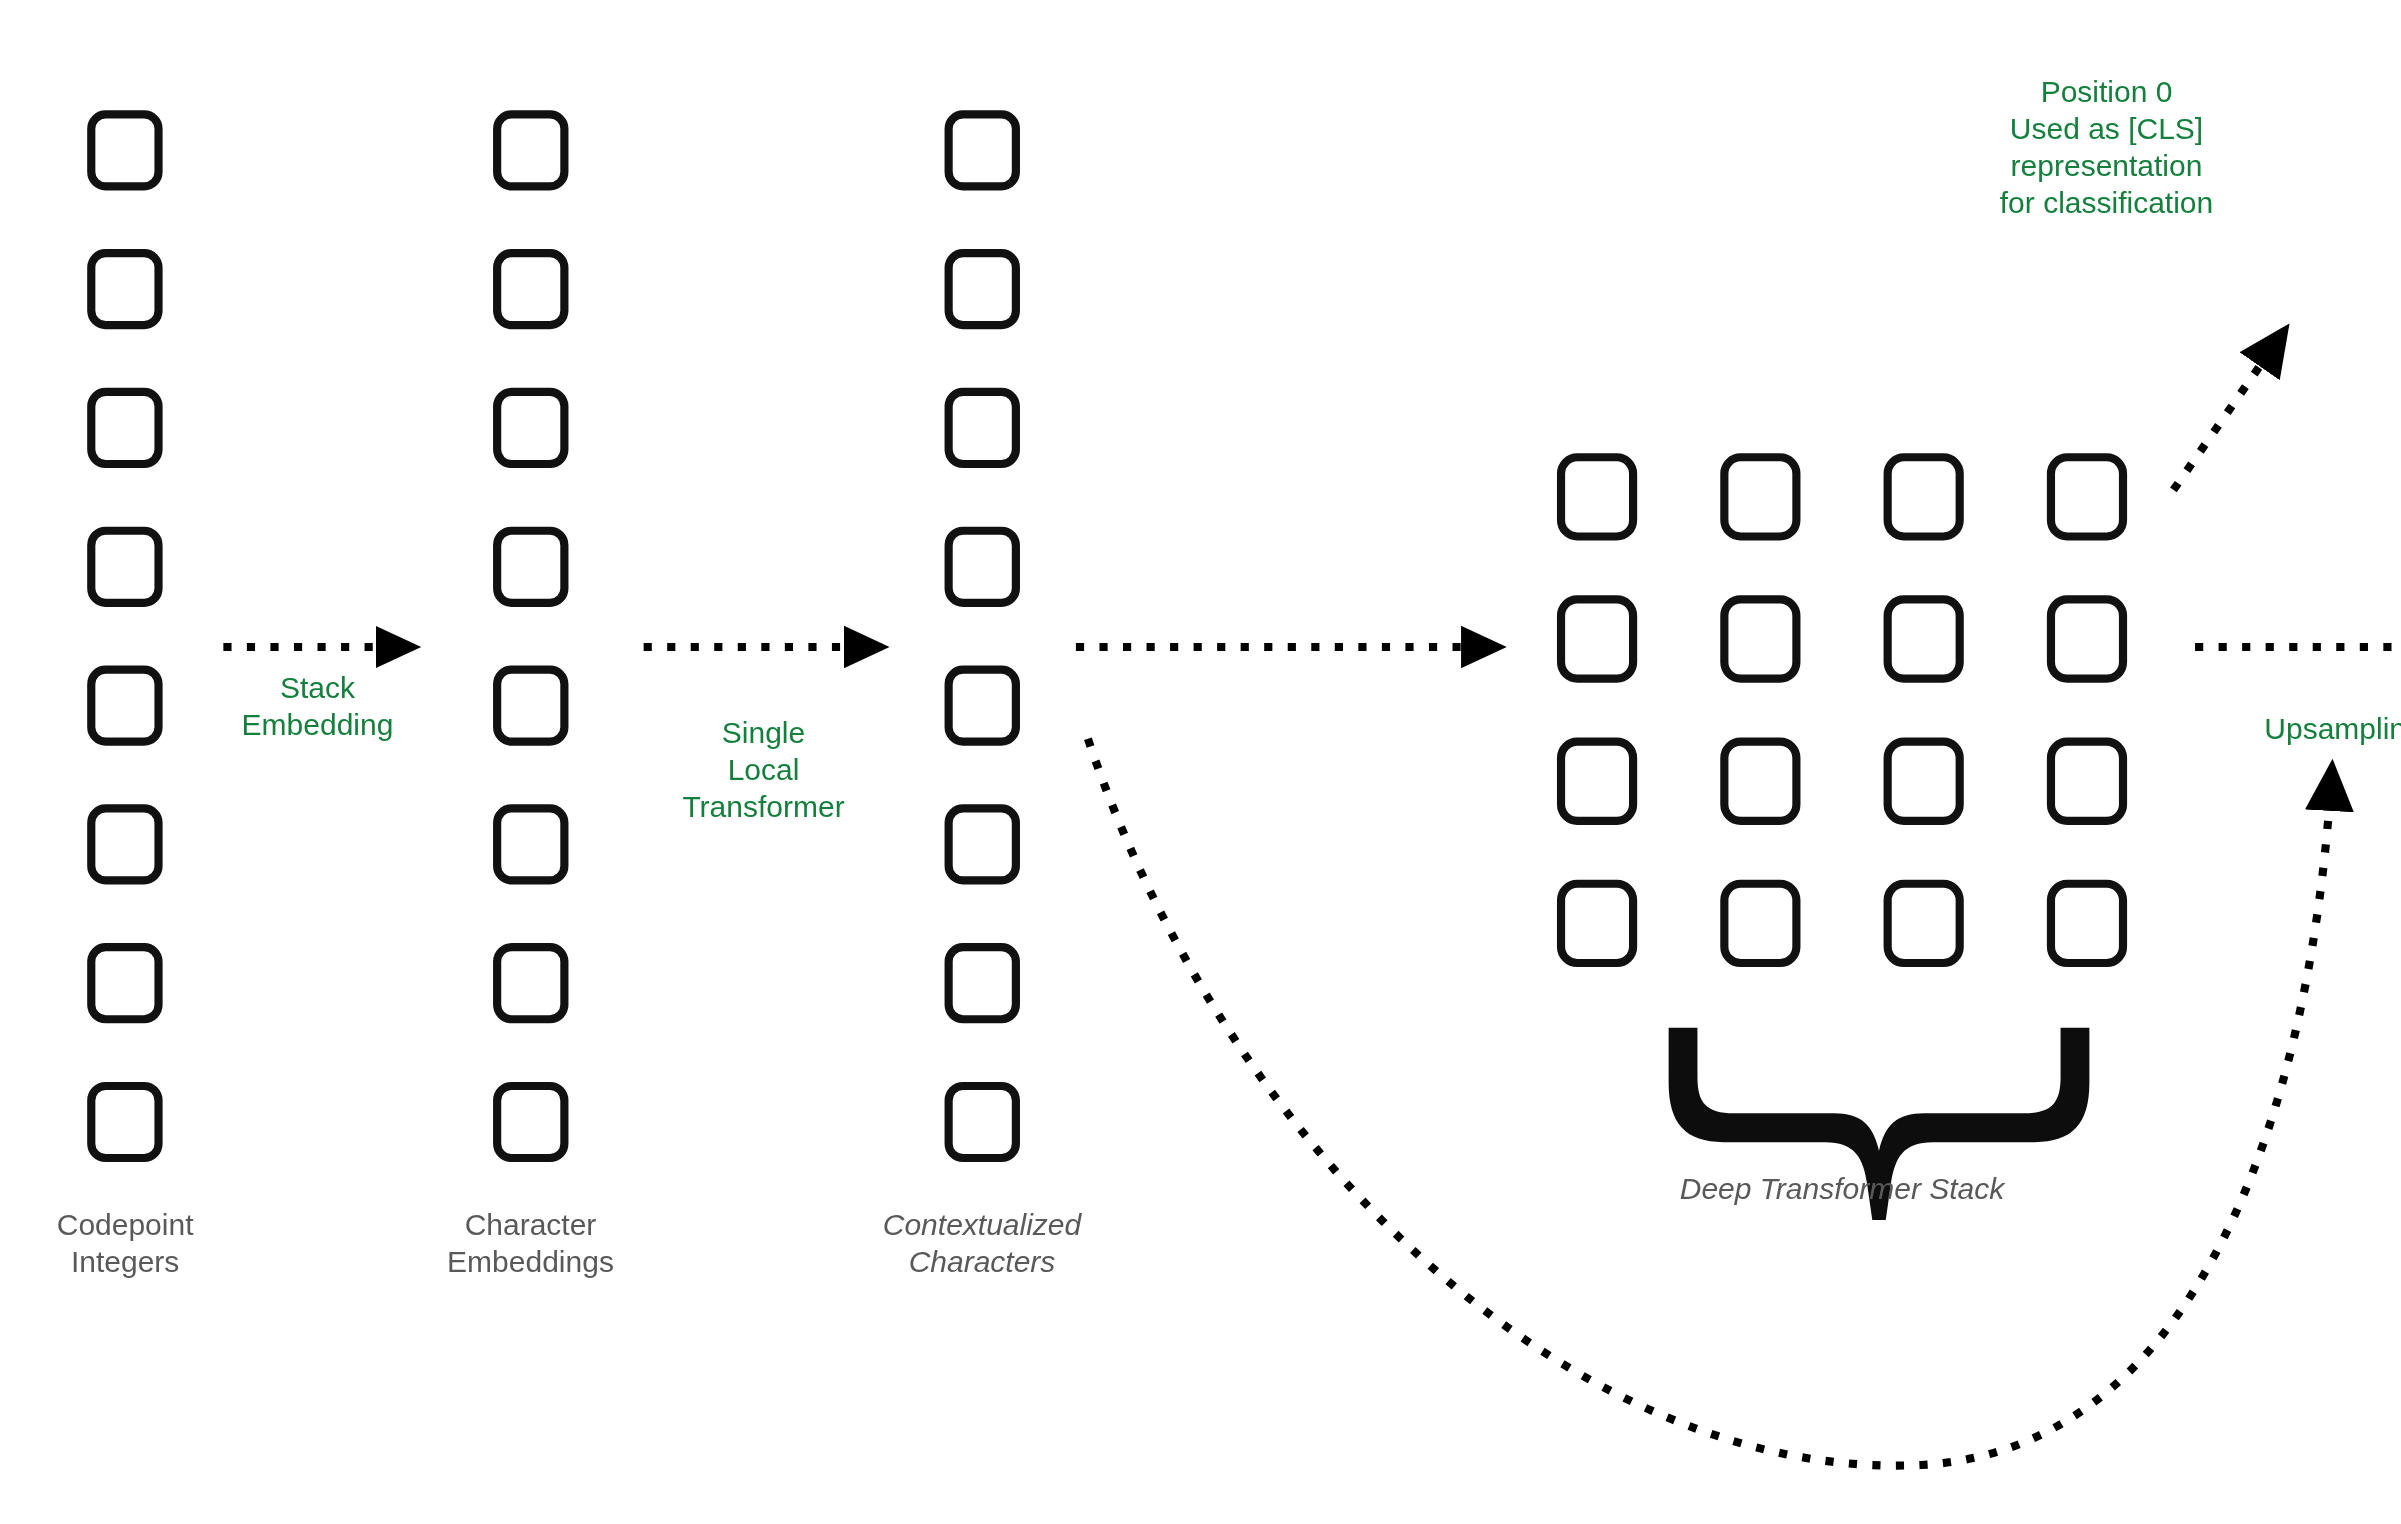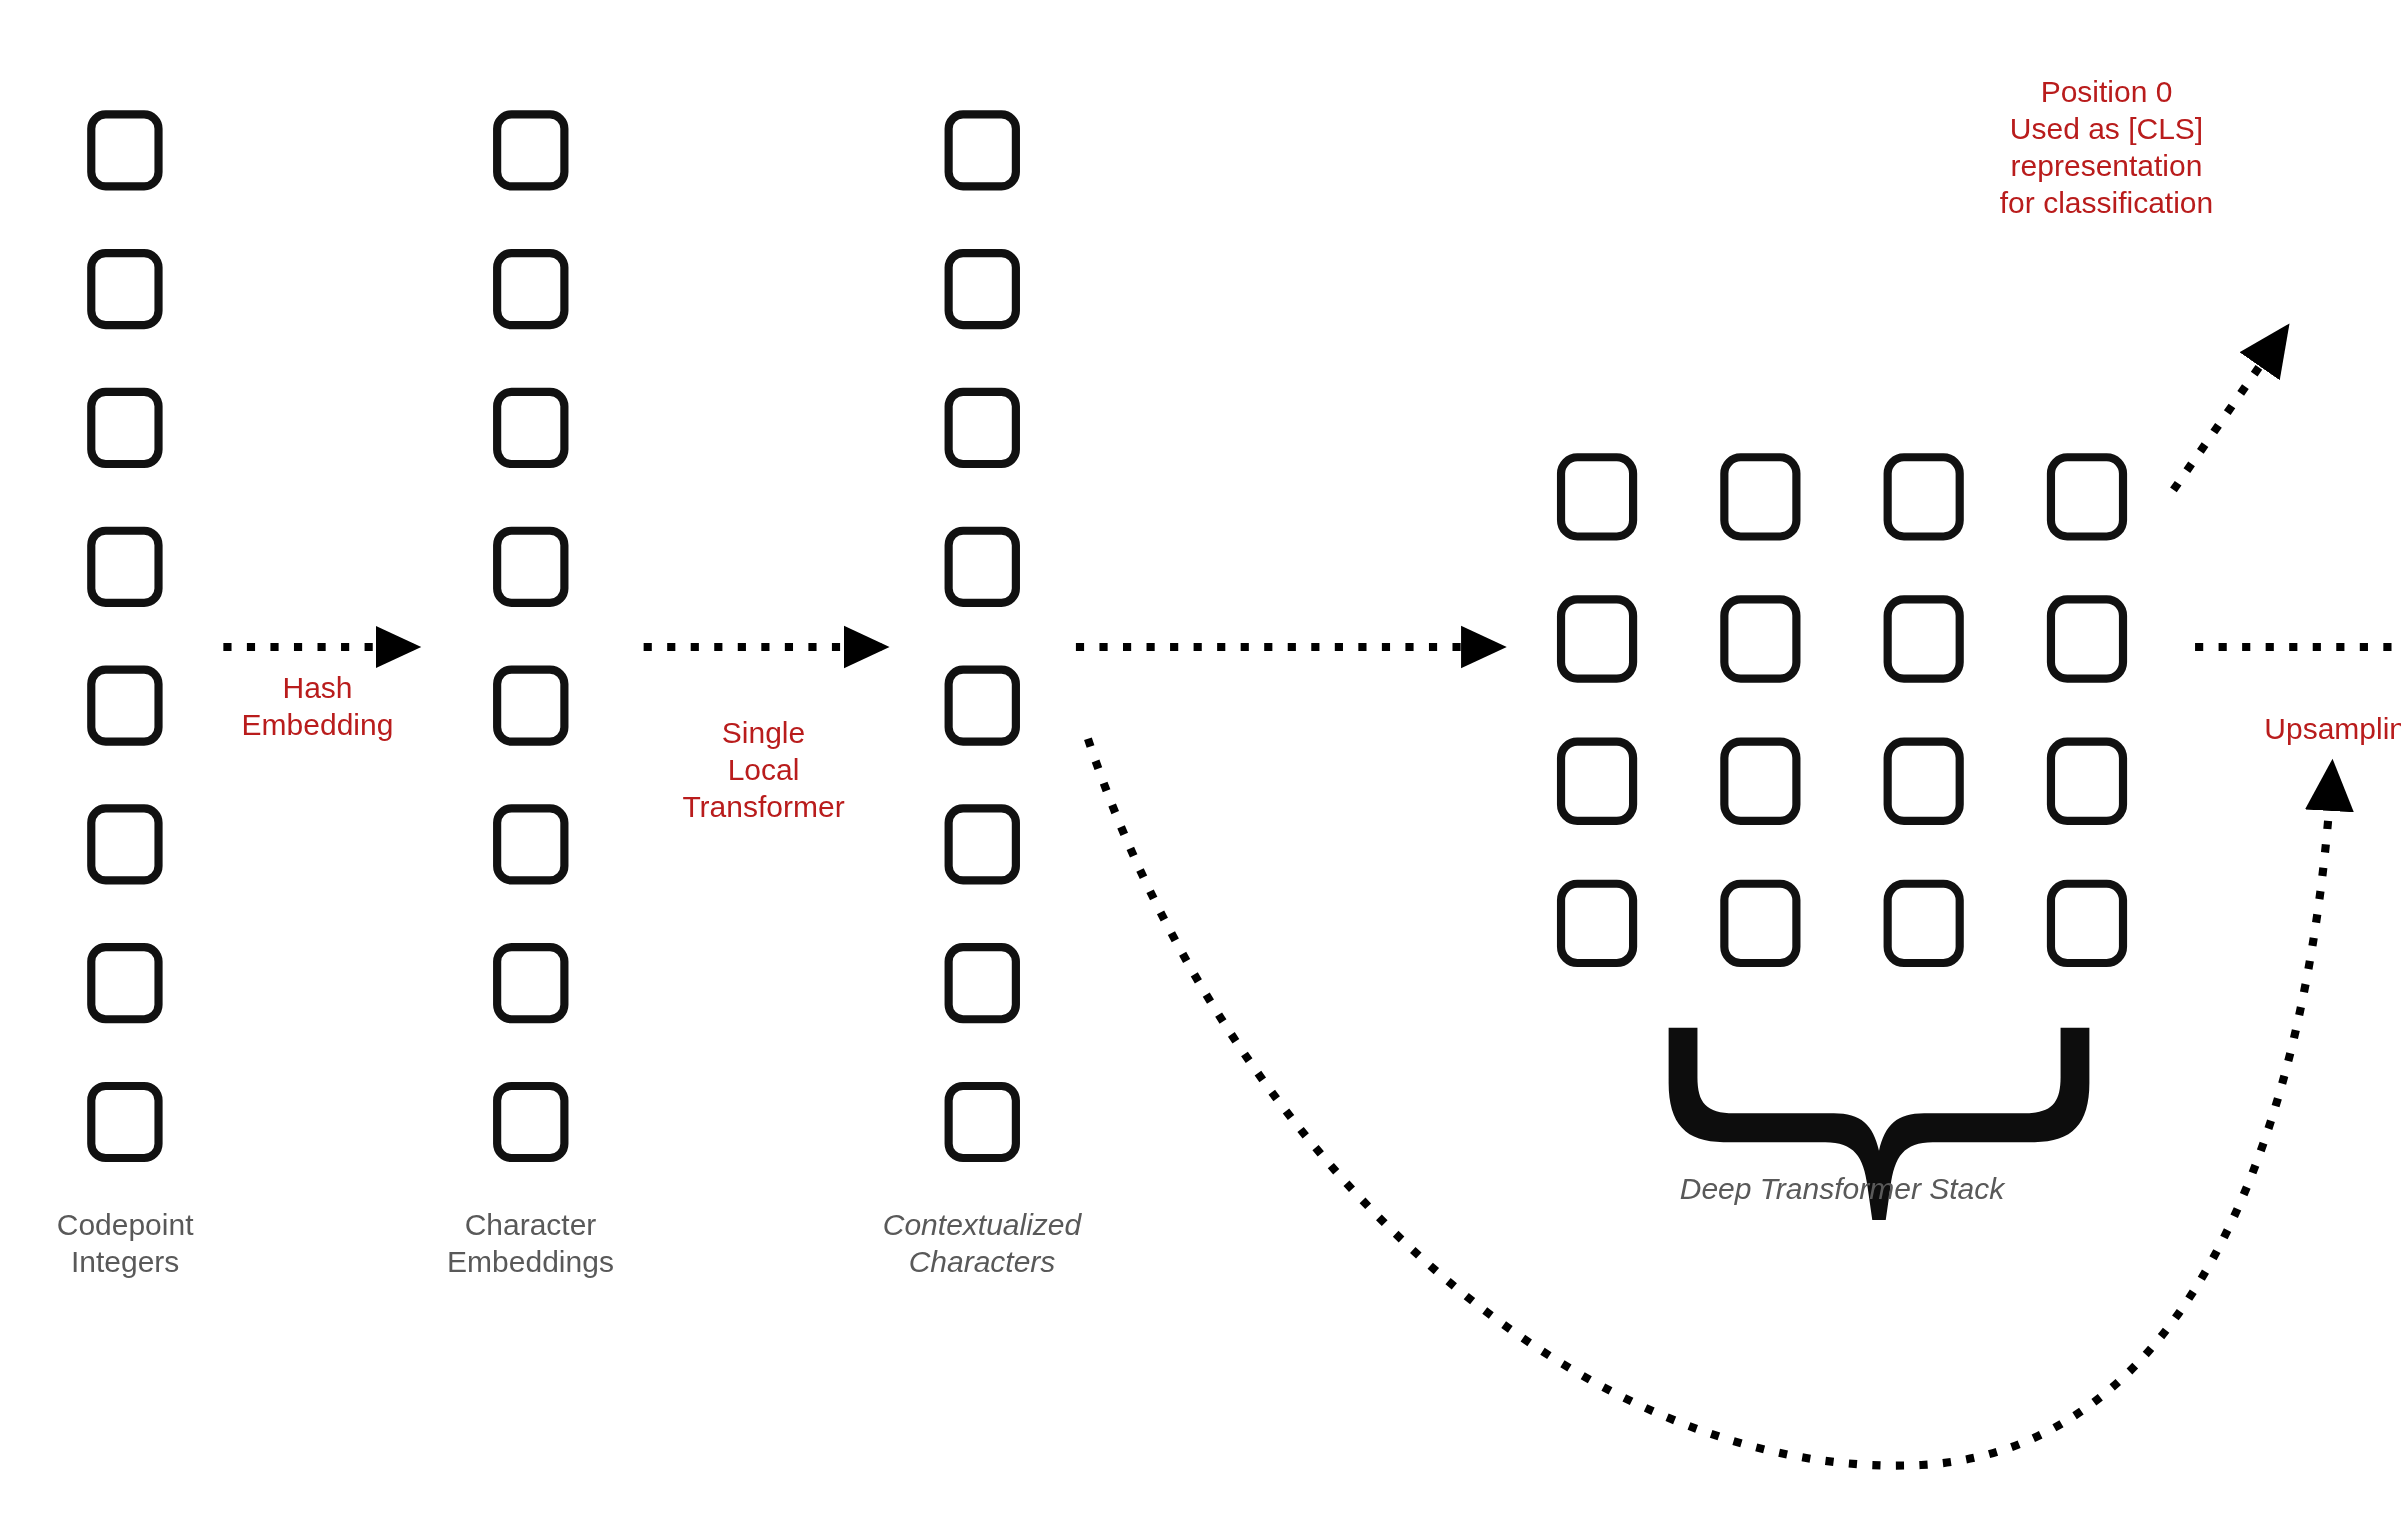--- a/index.html
+++ b/index.html
@@ -19,21 +19,21 @@
   }
   .svg-layer {
     position: absolute;
     top: 0;
     left: 0;
     width: 3307px;
     height: 1525px;
   }
   .label {
     position: absolute;
-    color: #b91c1c;
+    color: #15803d;
     font-family: "Liberation Sans", sans-serif;
     font-size: 30px;
     line-height: 1.23;
     text-align: center;
     white-space: pre-line;
     letter-spacing: 0px;
   }
   .col-caption {
     position: absolute;
     color: #595959;
@@ -173,21 +173,21 @@
         L 4006 2318
         C 3950 2318, 3924 2342, 3912 2396
         C 3900 2342, 3874 2318, 3818 2318
         L 3610 2318
         C 3552 2318, 3534 2296, 3534 2243
         L 3534 2140
         Z"></path>
     </g>
   </svg>
 
-  <div class="label" style="left:183px; top:670px; width:269px;">Hash
+  <div class="label" style="left:183px; top:670px; width:269px;">Stack
 Embedding</div>
 
   <div class="label" style="left:624px; top:670px; width:279px;margin-top:45px;">Single
 Local
 Transformer</div>
 
 
   <div class="label" style="left:2190px; top:711px; width:307px;">Upsampling</div>
 
   <div class="label" style="left:1931px; top:74px; width:351px;">Position 0

